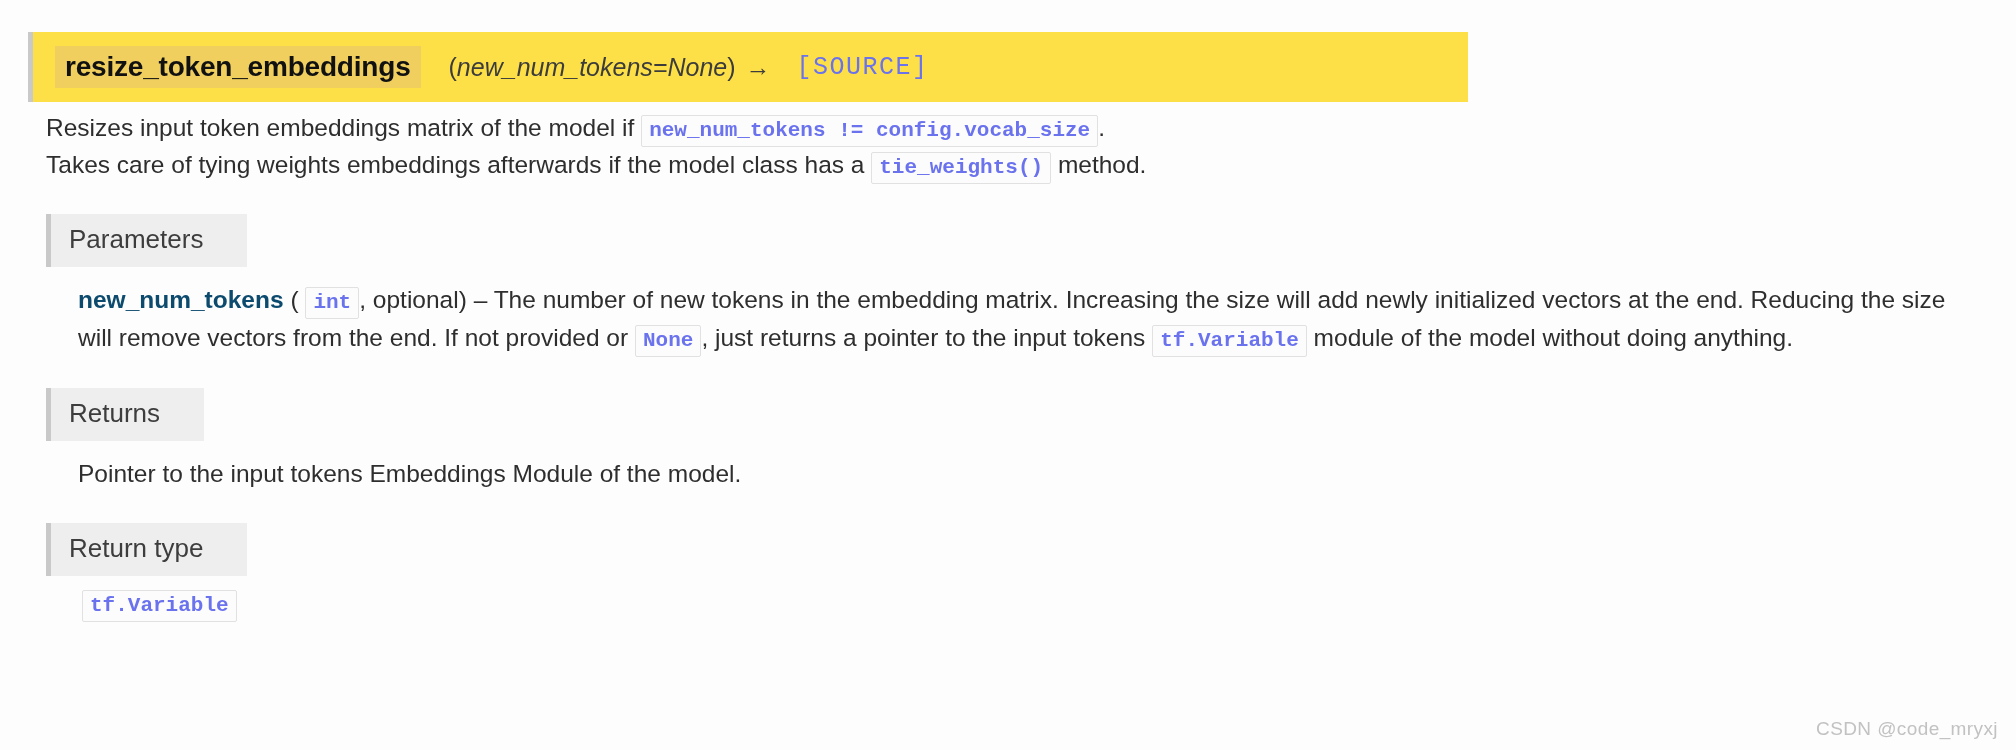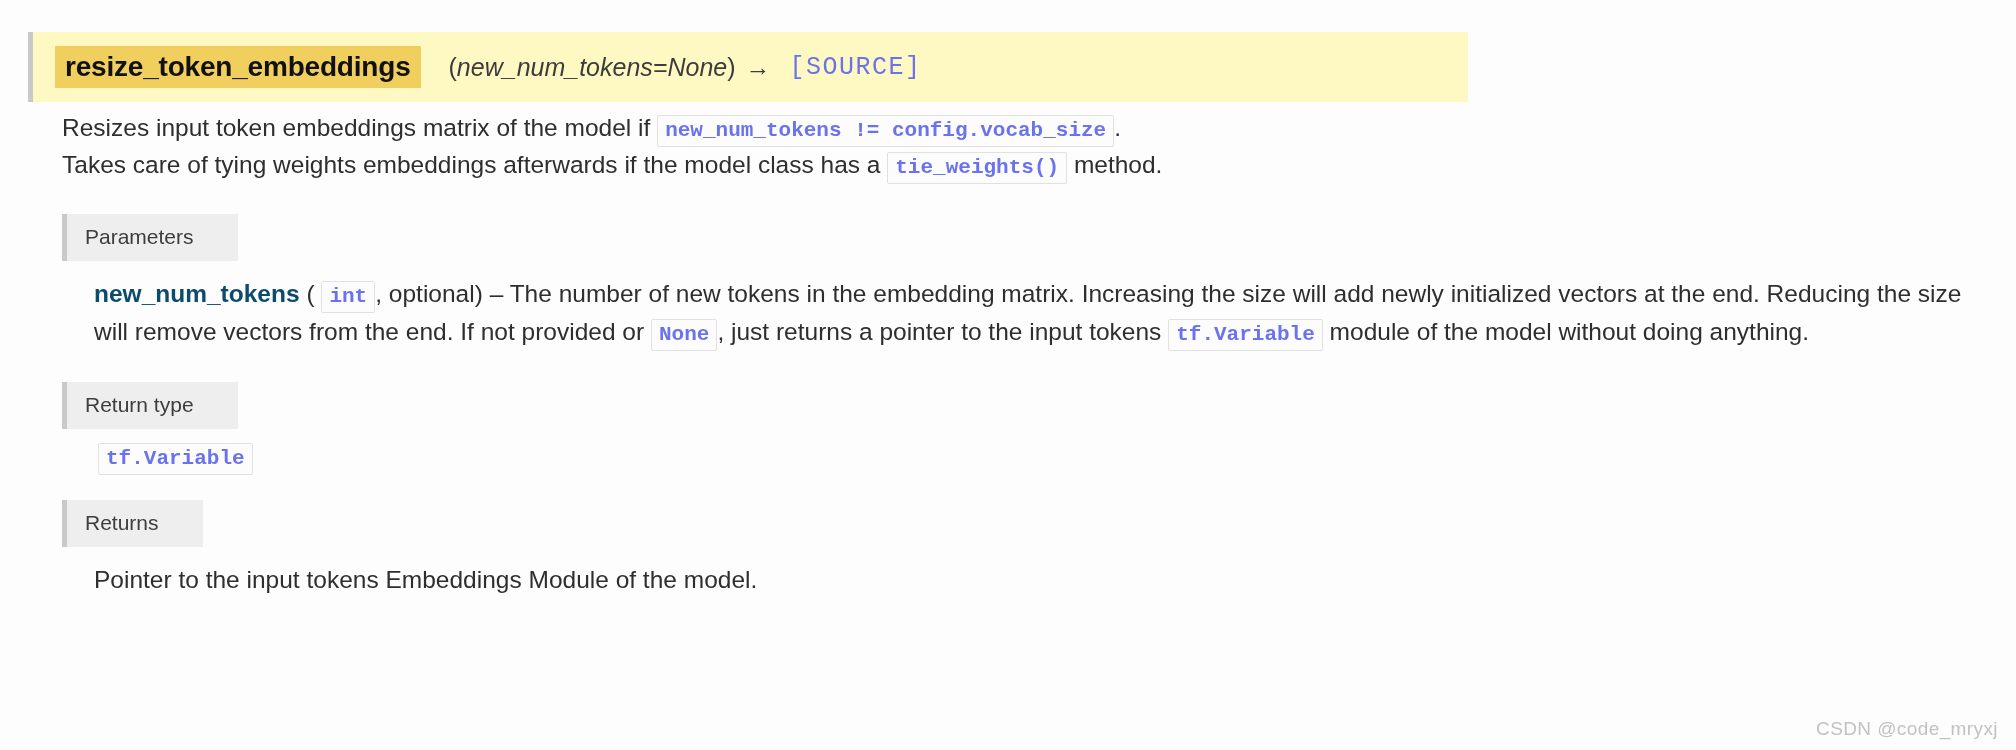--- a/index.html
+++ b/index.html
@@ -17,21 +17,21 @@
   }
 
   
   .sig-wrap {
     position: absolute;
     left: 28px;
     top: 32px;
     width: 1440px;
   }
   .sig {
-    background: #fef9c3;
+    background: #fde047;
     border-left: 5px solid #c9c9c9;
     padding: 14px 0 14px 22px;
     display: flex;
     align-items: center;
     white-space: nowrap;
     box-sizing: border-box;
     min-height: 56px;
   }
   .sig-name {
     background: #f0cf5f;
@@ -57,30 +57,30 @@
   }
   .sig-return {
     font-size: 25px;
     color: #3c3c3c;
     margin-left: 10px;
   }
   .sig-source {
     font-family: "Liberation Mono", monospace;
     font-size: 25px;
     color: #6a72ee;
-    margin-left: 19px;
+    margin-left: 26px;
     text-decoration: none;
     letter-spacing: 1.5px;
     cursor: pointer;
   }
 
   
   .content {
     position: absolute;
-    left: 28px;
+    left: 12px;
     top: 110px;
     width: 1960px;
   }
   p.para {
     font-size: 24.5px;
     line-height: 1.5;
     color: #2e2e2e;
     margin: 0 0 0 34px;
     padding: 0;
   }
@@ -100,21 +100,21 @@
     vertical-align: baseline;
   }
 
   
   .field { margin-top: 30px; }
   .field-label {
     display: inline-block;
     background: #eeeeee;
     border-left: 5px solid #c9c9c9;
     color: #3d3d3d;
-    font-size: 21px;
+    font-size: 26px;
     padding: 10px 44px 12px 18px;
     margin-left: 34px;
     line-height: 1.2;
   }
   .field-body {
     margin: 14px 0 0 66px;
     font-size: 24.5px;
     line-height: 1.55;
     color: #2e2e2e;
     max-width: 1900px;
@@ -158,24 +158,24 @@
   <p class="para p1"><span>Resizes input token embeddings matrix of the model if</span> <code class="lit">new_num_tokens != config.vocab_size</code><span>.</span></p>
 
   <p class="para p2"><span>Takes care of tying weights embeddings afterwards if the model class has a</span> <code class="lit">tie_weights()</code> <span>method.</span></p>
 
   <div class="field">
     <div class="field-label">Parameters</div>
     <div class="field-body"><span class="pname">new_num_tokens</span> <span>(</span> <code class="lit">int</code><span>,</span> <span class="ptype-italic">optional</span><span>)</span> <span class="dash">–</span> <span>The number of new tokens in the embedding matrix. Increasing the size will add newly initialized vectors at the end. Reducing the size will remove vectors from the end. If not provided or</span> <code class="lit">None</code><span>, just returns a pointer to the input tokens</span> <code class="lit">tf.Variable</code> <span>module of the model without doing anything.</span></div>
   </div>
 
   <div class="field">
-    <div class="field-label">Return type</div>
-    <div class="rettype-body"><code class="lit">tf.Variable</code></div>
+    <div class="field-label">Returns</div>
+    <div class="field-body">Pointer to the input tokens Embeddings Module of the model.</div>
   </div>
 
   <div class="field">
-    <div class="field-label">Returns</div>
-    <div class="field-body">Pointer to the input tokens Embeddings Module of the model.</div>
+    <div class="field-label">Return type</div>
+    <div class="rettype-body"><code class="lit">tf.Variable</code></div>
   </div>
 
 </div>
 
 <div class="watermark">CSDN @code_mryxj</div>
 
 </body></html>

